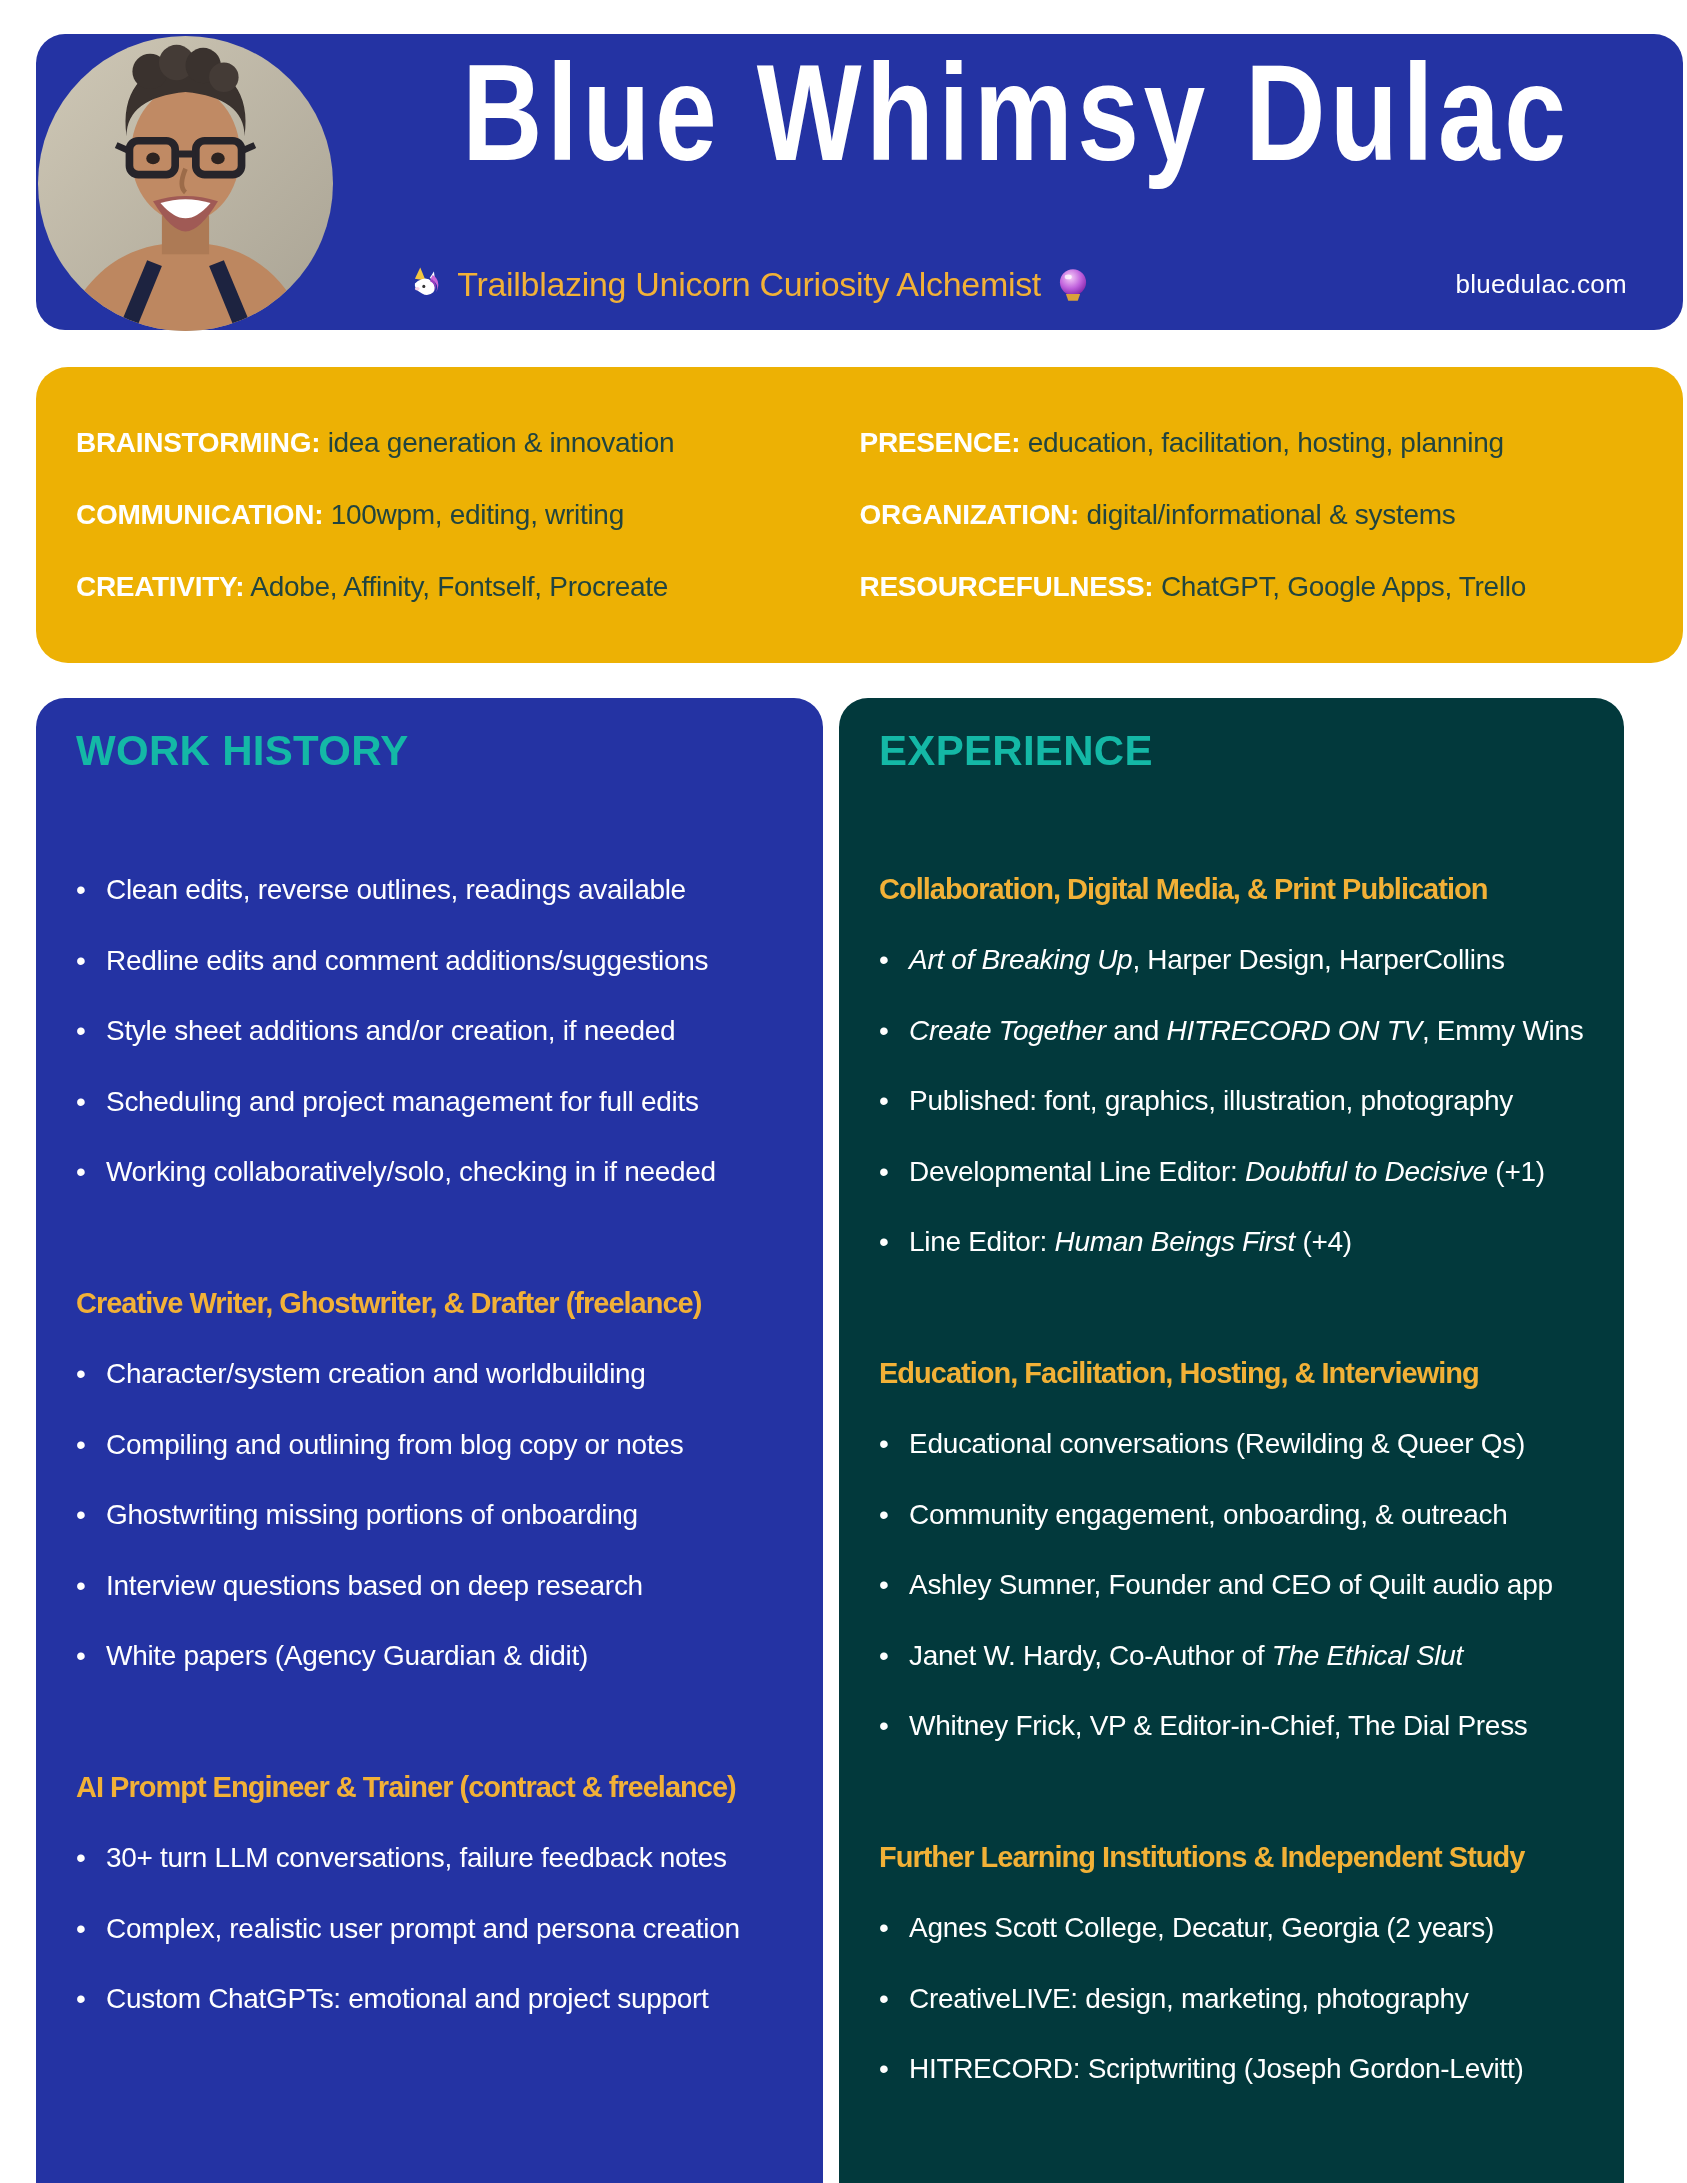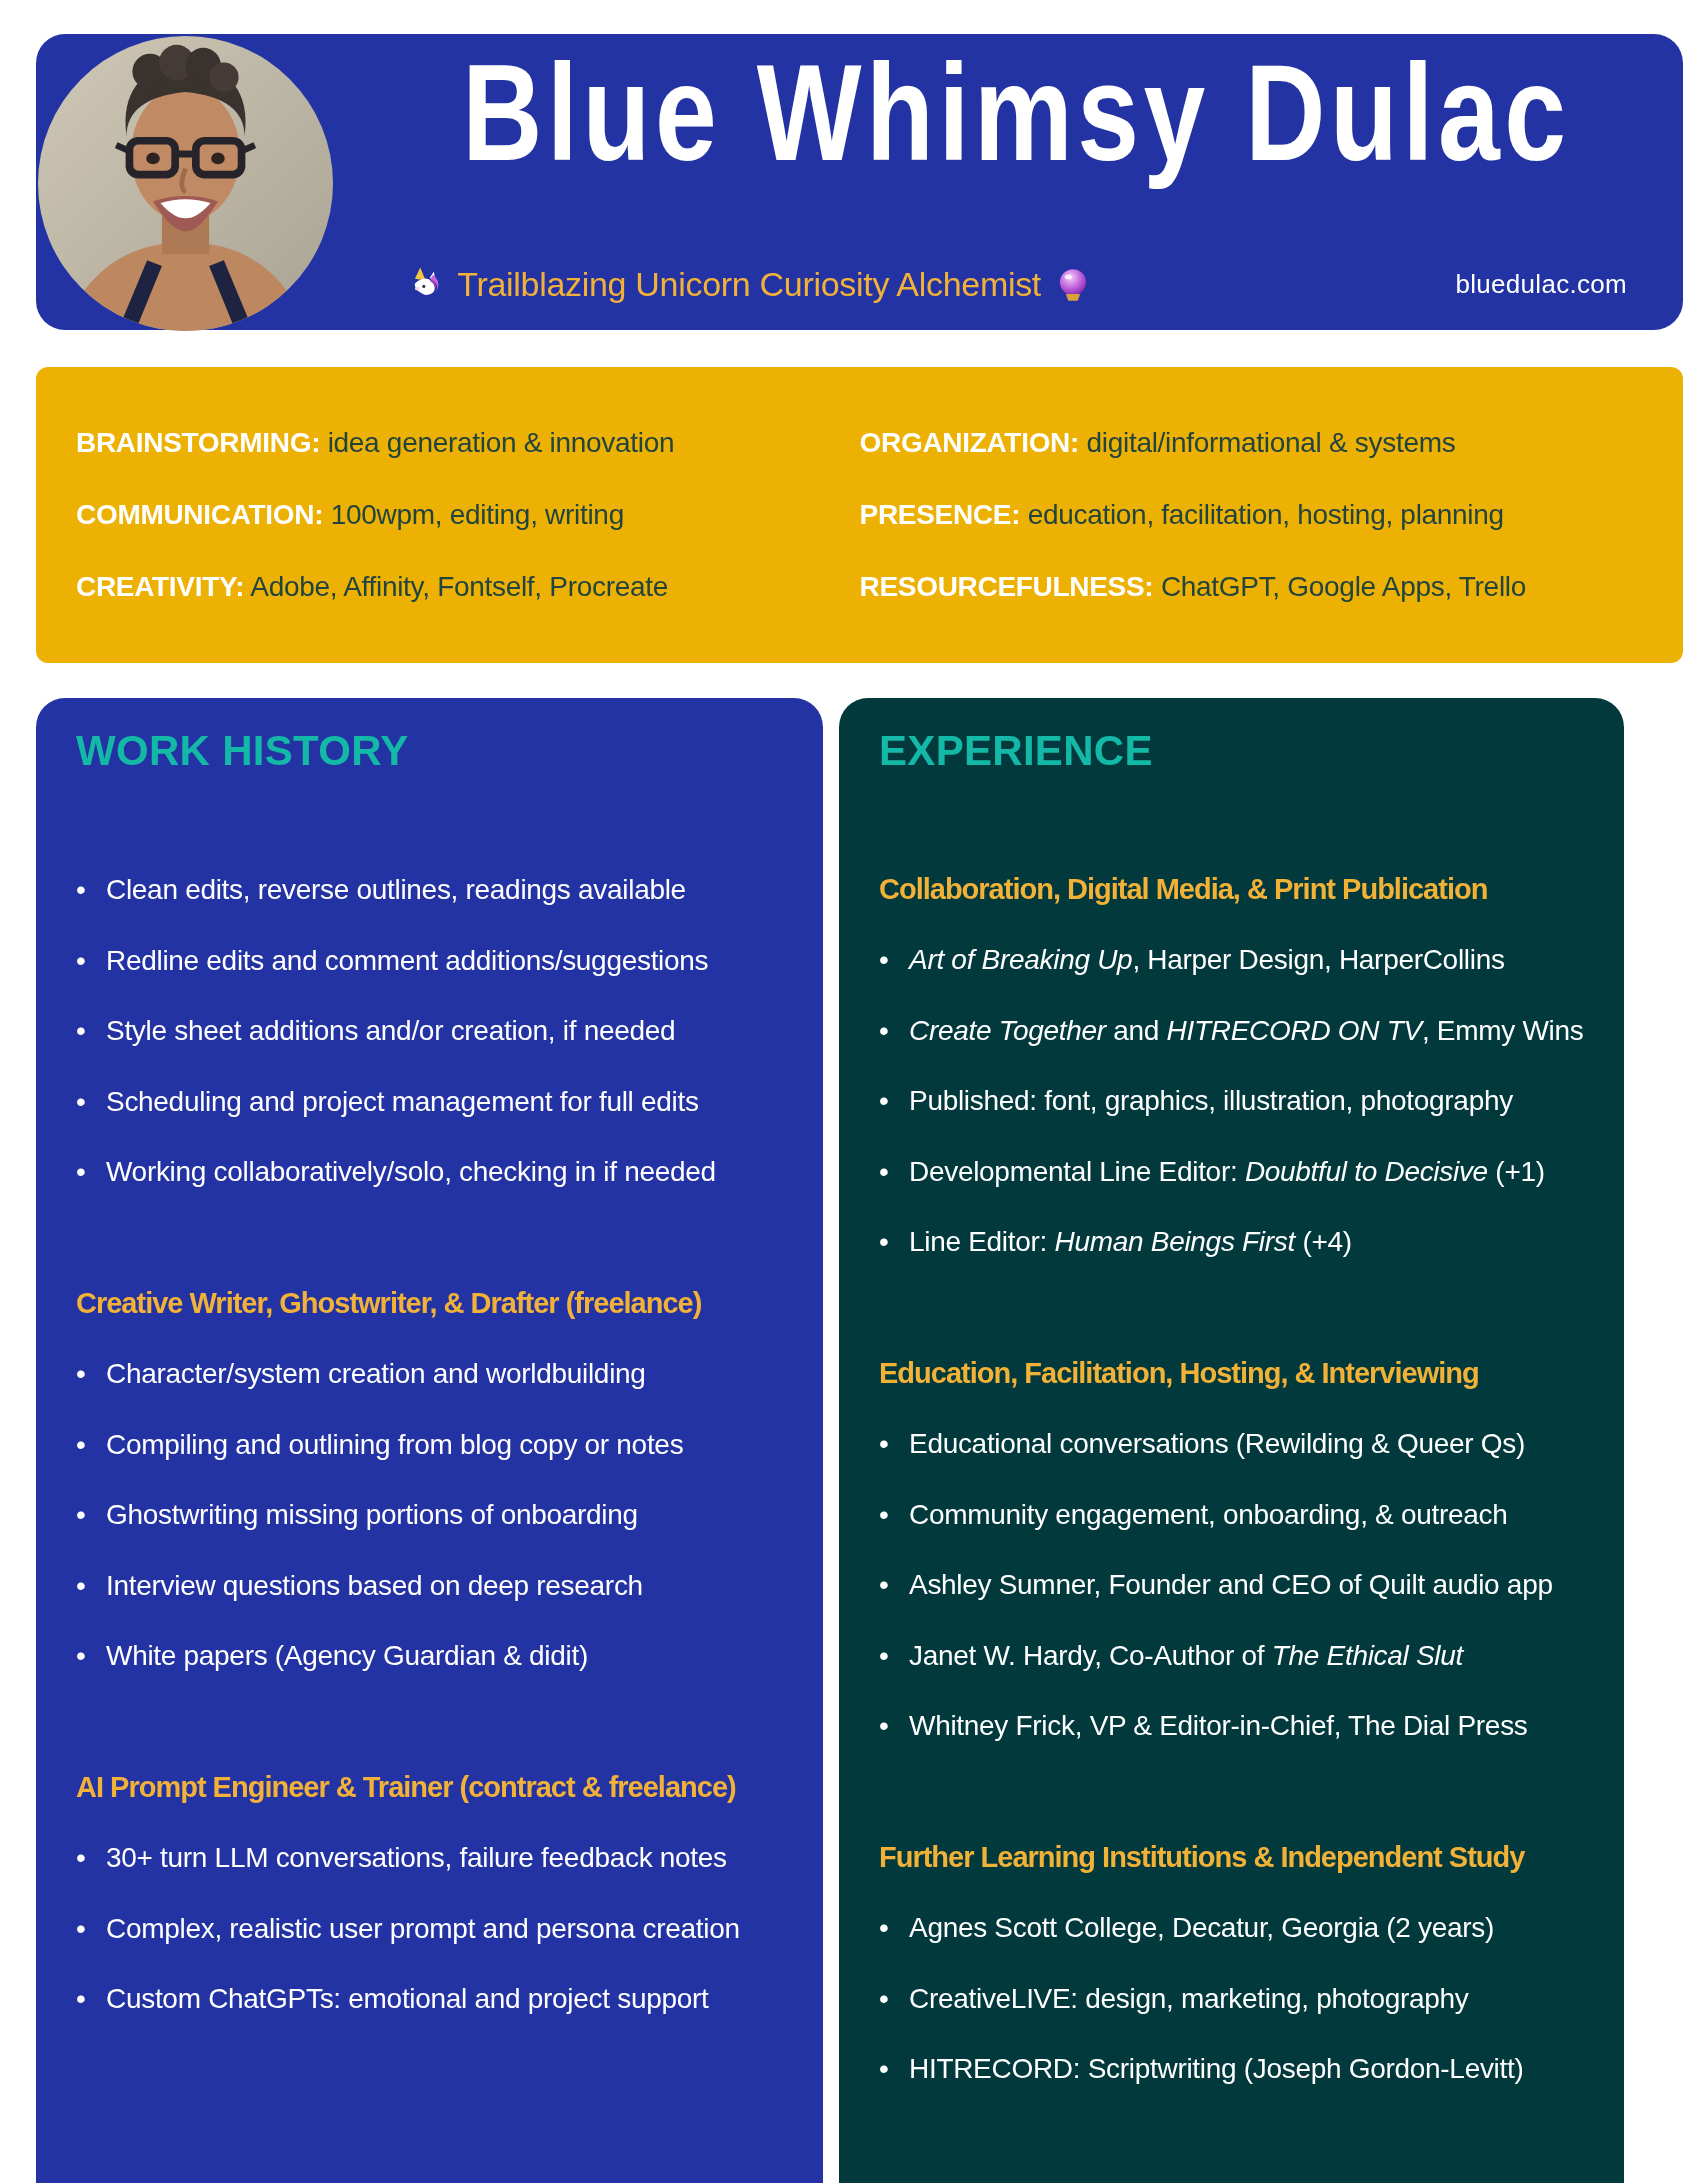--- a/index.html
+++ b/index.html
@@ -24,21 +24,21 @@
     transform:scaleY(1.24);transform-origin:50% 50%;}
   .banner-bottom{margin-top:auto;margin-bottom:26.5px;display:flex;
     justify-content:space-between;align-items:center;}
   .tagline{color:var(--gold);font-size:34px;display:flex;align-items:center;gap:13.2px;
     letter-spacing:-0.3px;}
   .tagline .emoji{width:38px;height:38px;flex:none;}
   .website{color:#fff;font-size:26px;letter-spacing:0.3px;}
 
   
   .skills{position:absolute;left:36px;top:367px;width:1647px;height:296px;
-    background:var(--yellow);border-radius:12px;display:flex;padding:0 40px;}
+    background:var(--yellow);border-radius:32px;display:flex;padding:0 40px;}
   .skills-col{width:50%;display:flex;flex-direction:column;justify-content:center;gap:40px;}
   .skill-row{font-size:28px;letter-spacing:-0.3px;color:var(--skillval);white-space:nowrap;}
   .skill-label{color:#fff;font-weight:700;letter-spacing:-0.3px;}
 
   
   .column{position:absolute;top:698px;bottom:0;border-radius:29px 29px 0 0;
     padding:29px 40px 0;color:#fff;}
   .column-work{left:36px;width:787px;background:var(--blue);}
   .column-exp{left:839px;width:785px;background:var(--teal);}
   .col-title{margin:0;font-size:42px;font-weight:700;letter-spacing:0.3px;color:#14b8a6;}
@@ -129,22 +129,22 @@
     </svg>
   </div>
 
   <section class="skills">
     <div class="skills-col" id="skills-left">
         <div class="skill-row"><span class="skill-label">BRAINSTORMING:</span> <span class="skill-value">idea generation &amp; innovation</span></div>
         <div class="skill-row"><span class="skill-label">COMMUNICATION:</span> <span class="skill-value">100wpm, editing, writing</span></div>
         <div class="skill-row"><span class="skill-label">CREATIVITY:</span> <span class="skill-value">Adobe, Affinity, Fontself, Procreate</span></div>
       </div>
     <div class="skills-col" id="skills-right">
+        <div class="skill-row"><span class="skill-label">PRESENCE:</span> <span class="skill-value">education, facilitation, hosting, planning</span></div>
         <div class="skill-row"><span class="skill-label">ORGANIZATION:</span> <span class="skill-value">digital/informational &amp; systems</span></div>
-        <div class="skill-row"><span class="skill-label">PRESENCE:</span> <span class="skill-value">education, facilitation, hosting, planning</span></div>
         <div class="skill-row"><span class="skill-label">RESOURCEFULNESS:</span> <span class="skill-value">ChatGPT, Google Apps, Trello</span></div>
       </div>
   </section>
 
   <section class="column column-work">
     <h2 class="col-title">WORK HISTORY</h2>
     <div id="work-sections">
         <div class="job-section">
           <p class="bullet">
             <span class="dot">•</span>

